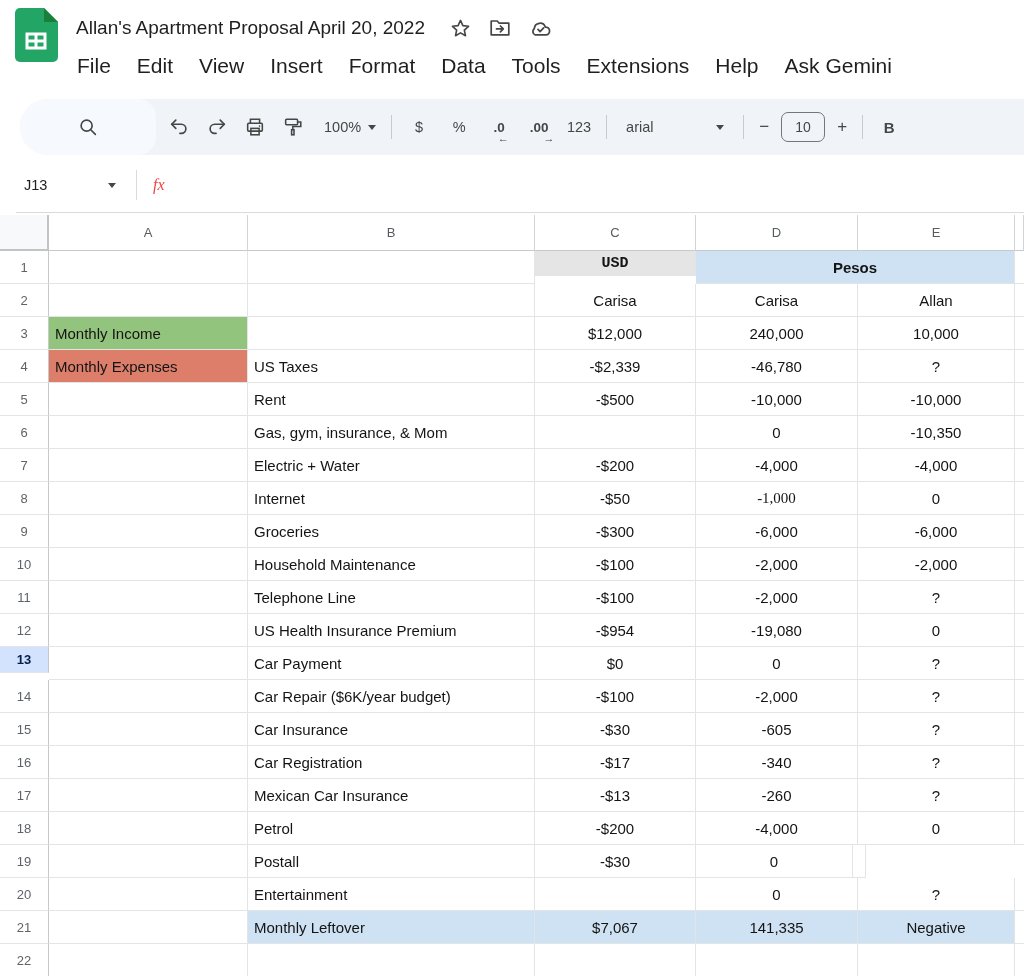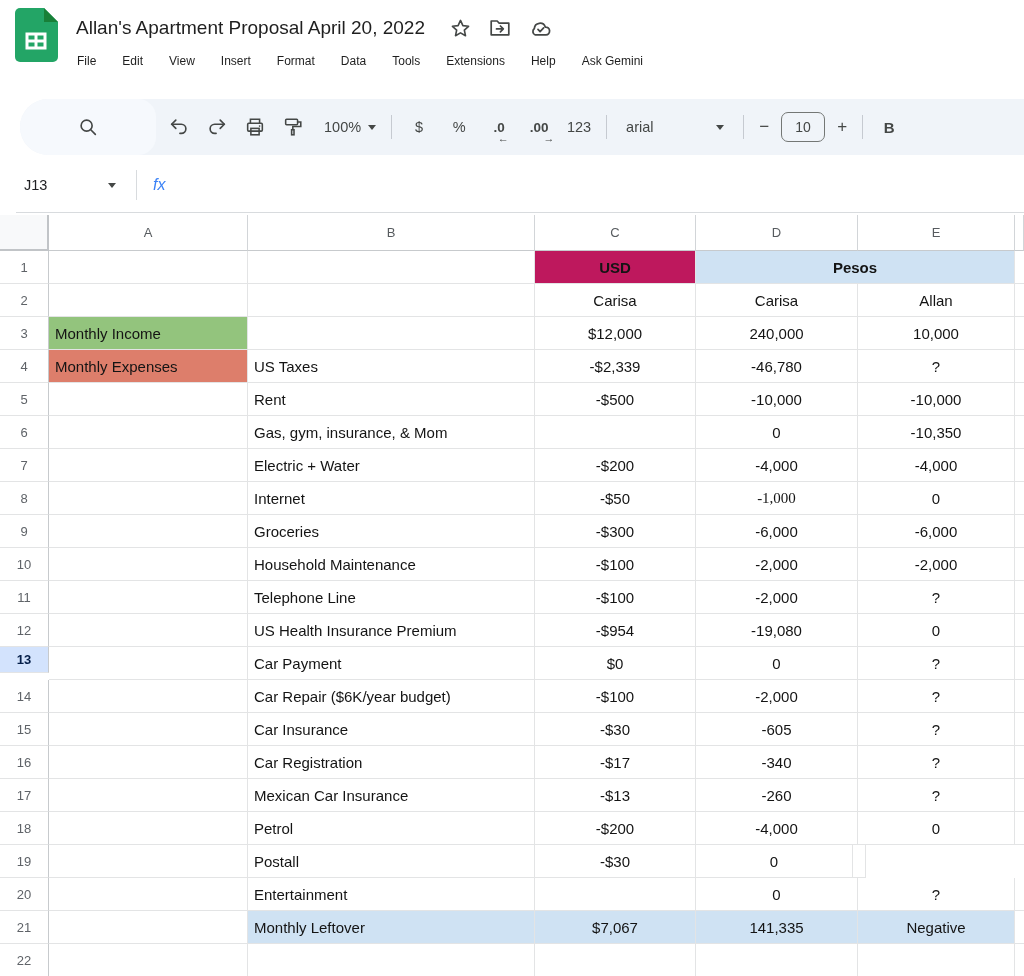--- a/index.html
+++ b/index.html
@@ -9,21 +9,21 @@
     background:#fff; font-family:"Liberation Sans", sans-serif;
     -webkit-font-smoothing:antialiased;
   }
   
   .logo { position:absolute; left:14px; top:8px; width:44px; height:54px; cursor:pointer; }
   .title-row { position:absolute; left:76px; top:13px; height:30px; display:flex; align-items:center; }
   .doc-title { font-size:19px; color:#1f1f1f; white-space:nowrap; }
   .title-icons { display:flex; align-items:center; margin-left:22px; gap:14px; }
   .title-icons .ticon { width:26px; height:26px; display:flex; align-items:center; justify-content:center; cursor:pointer; }
   .menu-row { position:absolute; left:64px; top:49px; display:flex; }
-  .menu-item { font-size:12px; color:#1f1f1f; padding:5px 13px; border-radius:6px; cursor:pointer; white-space:nowrap; }
+  .menu-item { font-size:21px; color:#1f1f1f; padding:5px 13px; border-radius:6px; cursor:pointer; white-space:nowrap; }
   
   .toolbar {
     position:absolute; left:20px; top:99px; width:1004px; height:56px;
     background:#f0f4f9; border-radius:28px 0 0 28px;
     display:flex; align-items:center; color:#444746;
   }
   .search-chip { width:136px; height:56px; background:#f6f9fd; border-radius:28px 18px 18px 28px;
     display:flex; align-items:center; justify-content:center; flex:none; }
   .tb-btn { min-width:38px; height:36px; display:flex; align-items:center; justify-content:center;
     border-radius:6px; cursor:pointer; flex:none; color:#444746; }
@@ -41,22 +41,22 @@
     display:flex; align-items:center; justify-content:center; font-size:14px; color:#444746;
     background:transparent; margin:0 4px; cursor:pointer; }
   .bold-btn { font-weight:bold; font-size:15px; width:30px; }
   
   .formula-bar { position:absolute; left:16px; top:158px; width:1024px; height:55px;
     display:flex; align-items:center; border-bottom:1px solid #d8dbde; background:#fff; }
   .name-box { width:112px; display:flex; align-items:center; justify-content:space-between;
     padding:0 12px 0 8px; cursor:pointer; }
   .name-box .ref { font-size:14.5px; color:#202124; }
   .fb-sep { width:1px; height:30px; background:#d8dbde; margin:0 2px 0 8px; }
-  .fx { font-family:Liberation Sans, sans-serif; font-style:italic; font-size:16px;
-    color:#3b82f6; margin-left:14px; cursor:text; }
+  .fx { font-family:Liberation Serif, serif; font-style:italic; font-size:16px;
+    color:#ef4444; margin-left:14px; cursor:text; }
   
   .grid { position:absolute; left:0; top:215px; width:1024px; height:761px; overflow:hidden;
     font-size:15px; color:#141414; }
   .g-row { display:flex; }
   .hdr-cell { background:#fff; border-right:1px solid #d2d5d8; border-bottom:1px solid #c7cacd;
     display:flex; align-items:center; justify-content:center;
     color:#575b5f; font-size:13px; cursor:pointer; }
   .corner { background:#f8f9fa; border-right:2px solid #c1c4c7; border-bottom:2px solid #c1c4c7; cursor:pointer; }
   .rn { width:49px; flex:none; background:#fff; border-right:1px solid #c7cacd; border-bottom:1px solid #e3e4e5;
     display:flex; align-items:center; justify-content:center; color:#5f6368; font-size:13px; cursor:pointer; }
@@ -212,21 +212,21 @@
       <div class="hdr-cell" style="width: 287px; height: 36px;">B</div>
       <div class="hdr-cell" style="width: 161px; height: 36px;">C</div>
       <div class="hdr-cell" style="width: 162px; height: 36px;">D</div>
       <div class="hdr-cell" style="width: 157px; height: 36px;">E</div>
       <div class="hdr-cell" style="width: 9px; height: 36px;"></div>
     </div>
     <div class="g-row">
       <div class="rn" style="width: 49px; height: 33px;">1</div>
       <div class="cell al" style="width: 199px; height: 33px;"></div>
       <div class="cell al" style="width: 287px; height: 33px;"></div>
-      <div class="cell ac b700" style="width: 161px; height: 33px; background: #be185d;">USD</div>
+      <div class="cell ac b700" style="width: 161px; height: 25px; background: #e5e5e5; font-family: Liberation Mono, monospace;">USD</div>
       <div class="cell ac b700 ac" style="width: 319px; height: 33px; background: rgb(207, 226, 243);">Pesos</div>
       <div class="cell" style="width: 9px; height: 33px;"></div>
     </div>
     <div class="g-row">
       <div class="rn" style="width: 49px; height: 33px;">2</div>
       <div class="cell al" style="width: 199px; height: 33px;"></div>
       <div class="cell al" style="width: 287px; height: 33px;"></div>
       <div class="cell ac" style="width: 161px; height: 33px;">Carisa</div>
       <div class="cell ac" style="width: 162px; height: 33px;">Carisa</div>
       <div class="cell ac" style="width: 157px; height: 33px;">Allan</div>

